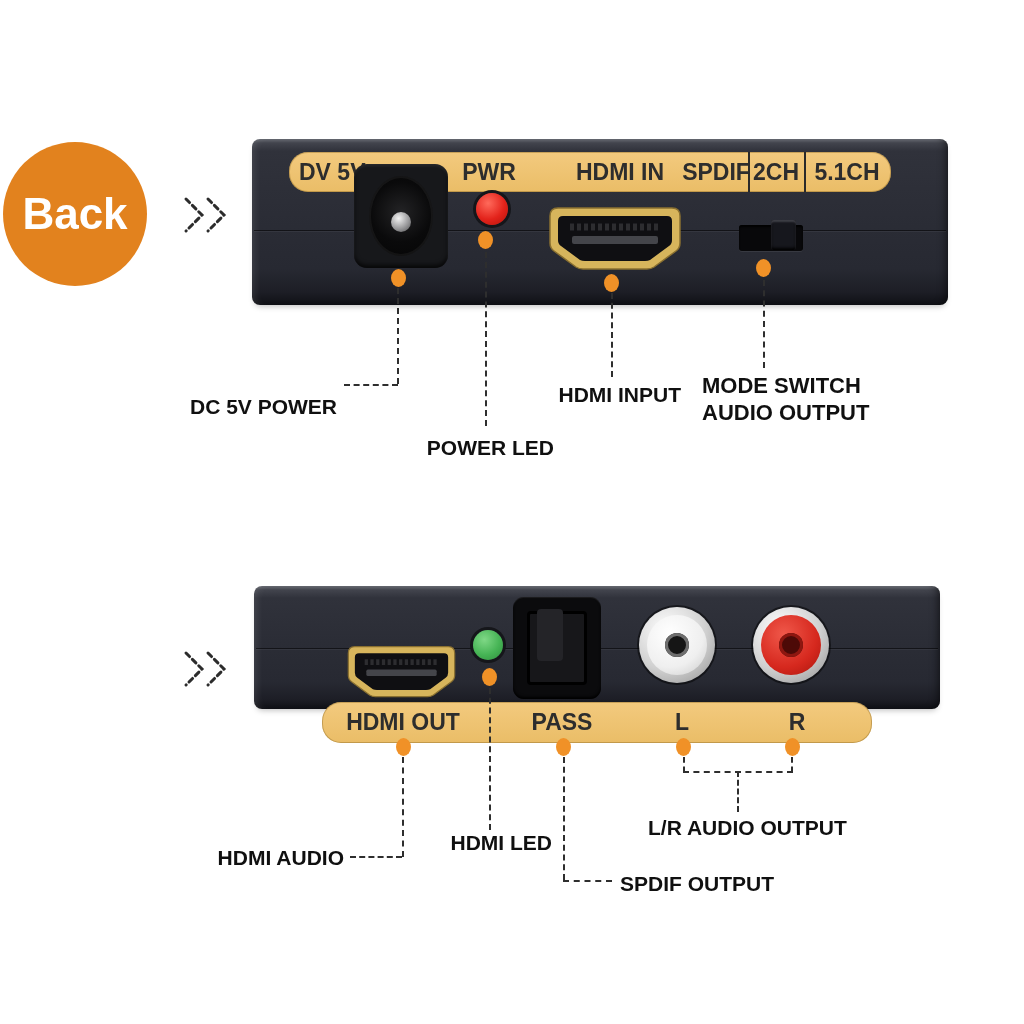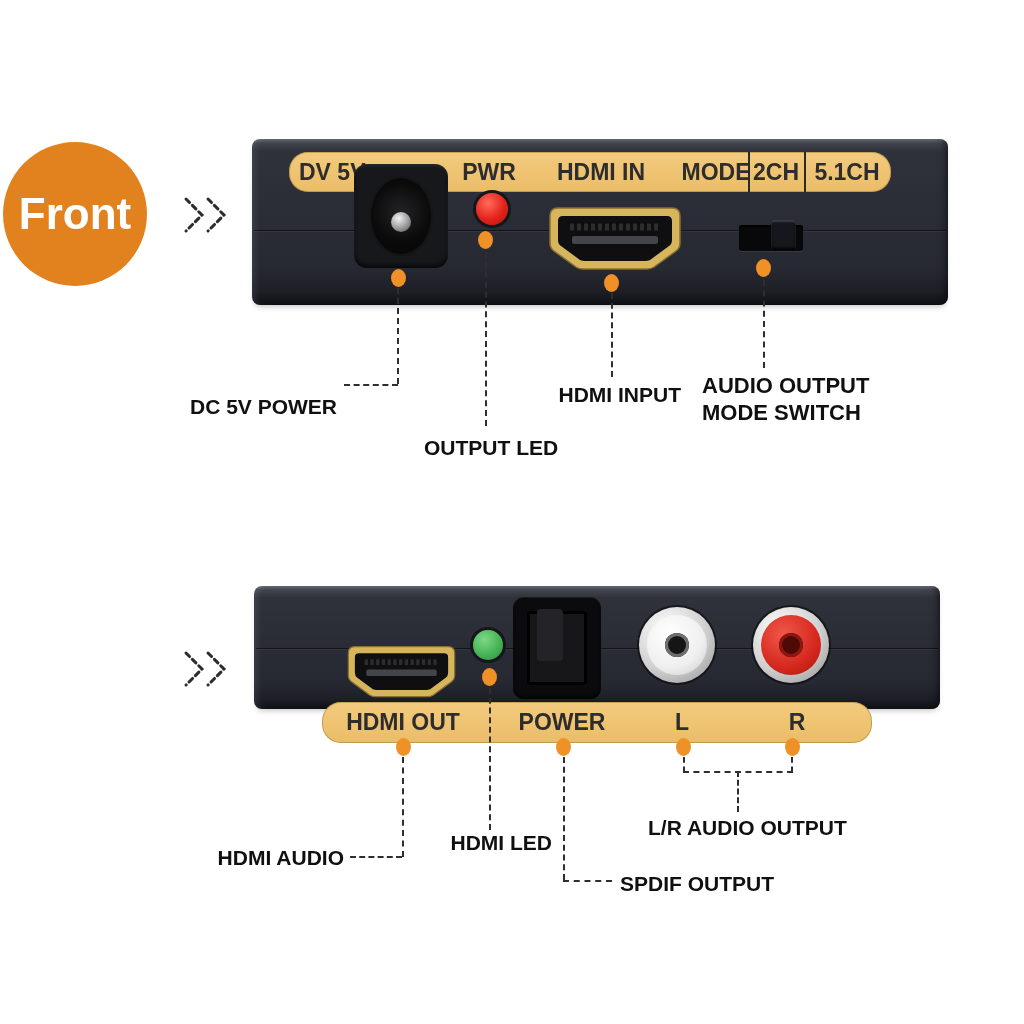--- a/index.html
+++ b/index.html
@@ -74,36 +74,36 @@
   .lbl.c{text-align:right;}
   .lbl.r{text-align:right;}
   .lbl.two{font-size:22px;line-height:27px;}
 </style>
 </head>
 <body>
 
 <div id="canvas">
 
   <div class="badge" style="left:3px;top:142px;">
-    <span>Front</span>
+    <span>Back</span>
   </div>
 
   <svg class="chev" style="left:181px;top:196px;" width="48" height="38" viewBox="0 0 48 38">
     <polyline points="5,3 21,19 5,35" fill="none" stroke="#2c2c2c" stroke-width="3" stroke-dasharray="5 4" stroke-linecap="round"></polyline>
     <polyline points="27,3 43,19 27,35" fill="none" stroke="#2c2c2c" stroke-width="3" stroke-dasharray="5 4" stroke-linecap="round"></polyline>
   </svg>
 
   <div class="device" style="left:252px;top:139px;width:696px;height:166px;">
     <div class="seam" style="left:2px;right:2px;top:91px;"></div>
 
     <div class="strip" style="left:37px;top:13px;width:602px;height:40px;">
       <span class="la" style="left:10px;">DV 5V</span>
       <span style="left:200px;">PWR</span>
-      <span style="left:312px;text-align:right;">HDMI IN</span>
-      <span style="left:427px;">MODE</span>
+      <span style="left:331px;text-align:right;">HDMI IN</span>
+      <span style="left:427px;">SPDIF</span>
       <div class="divider" style="left:459px;"></div>
       <span style="left:487px;">2CH</span>
       <div class="divider" style="left:515px;"></div>
       <span style="left:558px;">5.1CH</span>
     </div>
 
     <div class="dcjack" style="left:102px;top:25px;width:94px;height:104px;">
       <div class="hole"></div>
       <div class="pin"></div>
     </div>
@@ -127,25 +127,25 @@
   <div class="dot" style="left:604px;top:274px;"></div>
   <div class="dot" style="left:756px;top:259px;"></div>
 
   <div class="lv" style="left:397px;top:288px;height:96px;"></div>
   <div class="lh" style="left:344px;top:384px;width:54px;"></div>
   <div class="lv" style="left:485px;top:252px;height:174px;"></div>
   <div class="lv" style="left:611px;top:293px;height:84px;"></div>
   <div class="lv" style="left:763px;top:280px;height:88px;"></div>
 
   <div class="lbl r" style="left:190px;top:376px;width:146px;margin-top:19px;">DC 5V POWER</div>
-  <div class="lbl c" style="left:424px;top:436px;width:130px;">OUTPUT LED</div>
+  <div class="lbl c" style="left:424px;top:436px;width:130px;">POWER LED</div>
   <div class="lbl c" style="left:541px;top:383px;width:140px;">HDMI INPUT</div>
   <div class="lbl two" style="left:702px;top:372px;">
+    <div>MODE SWITCH</div>
     <div>AUDIO OUTPUT</div>
-    <div>MODE SWITCH</div>
   </div>
 
 
   <svg class="chev" style="left:181px;top:650px;" width="48" height="38" viewBox="0 0 48 38">
     <polyline points="5,3 21,19 5,35" fill="none" stroke="#2c2c2c" stroke-width="3" stroke-dasharray="5 4" stroke-linecap="round"></polyline>
     <polyline points="27,3 43,19 27,35" fill="none" stroke="#2c2c2c" stroke-width="3" stroke-dasharray="5 4" stroke-linecap="round"></polyline>
   </svg>
 
   <div class="device" style="left:254px;top:586px;width:686px;height:123px;">
     <div class="seam" style="left:2px;right:2px;top:62px;"></div>
@@ -168,21 +168,21 @@
       <div class="mid"></div>
       <div class="hole"></div>
     </div>
     <div class="rca red" style="left:499px;top:21px;">
       <div class="mid"></div>
       <div class="hole"></div>
     </div>
 
     <div class="strip" style="left:68px;top:116px;width:550px;height:41px;">
       <span style="left:81px;">HDMI OUT</span>
-      <span style="left:240px;">POWER</span>
+      <span style="left:240px;">PASS</span>
       <span style="left:360px;">L</span>
       <span style="left:475px;">R</span>
     </div>
   </div>
 
   <div class="dot" style="left:482px;top:668px;"></div>
   <div class="dot" style="left:396px;top:738px;"></div>
   <div class="dot" style="left:556px;top:738px;"></div>
   <div class="dot" style="left:676px;top:738px;"></div>
   <div class="dot" style="left:785px;top:738px;"></div>

